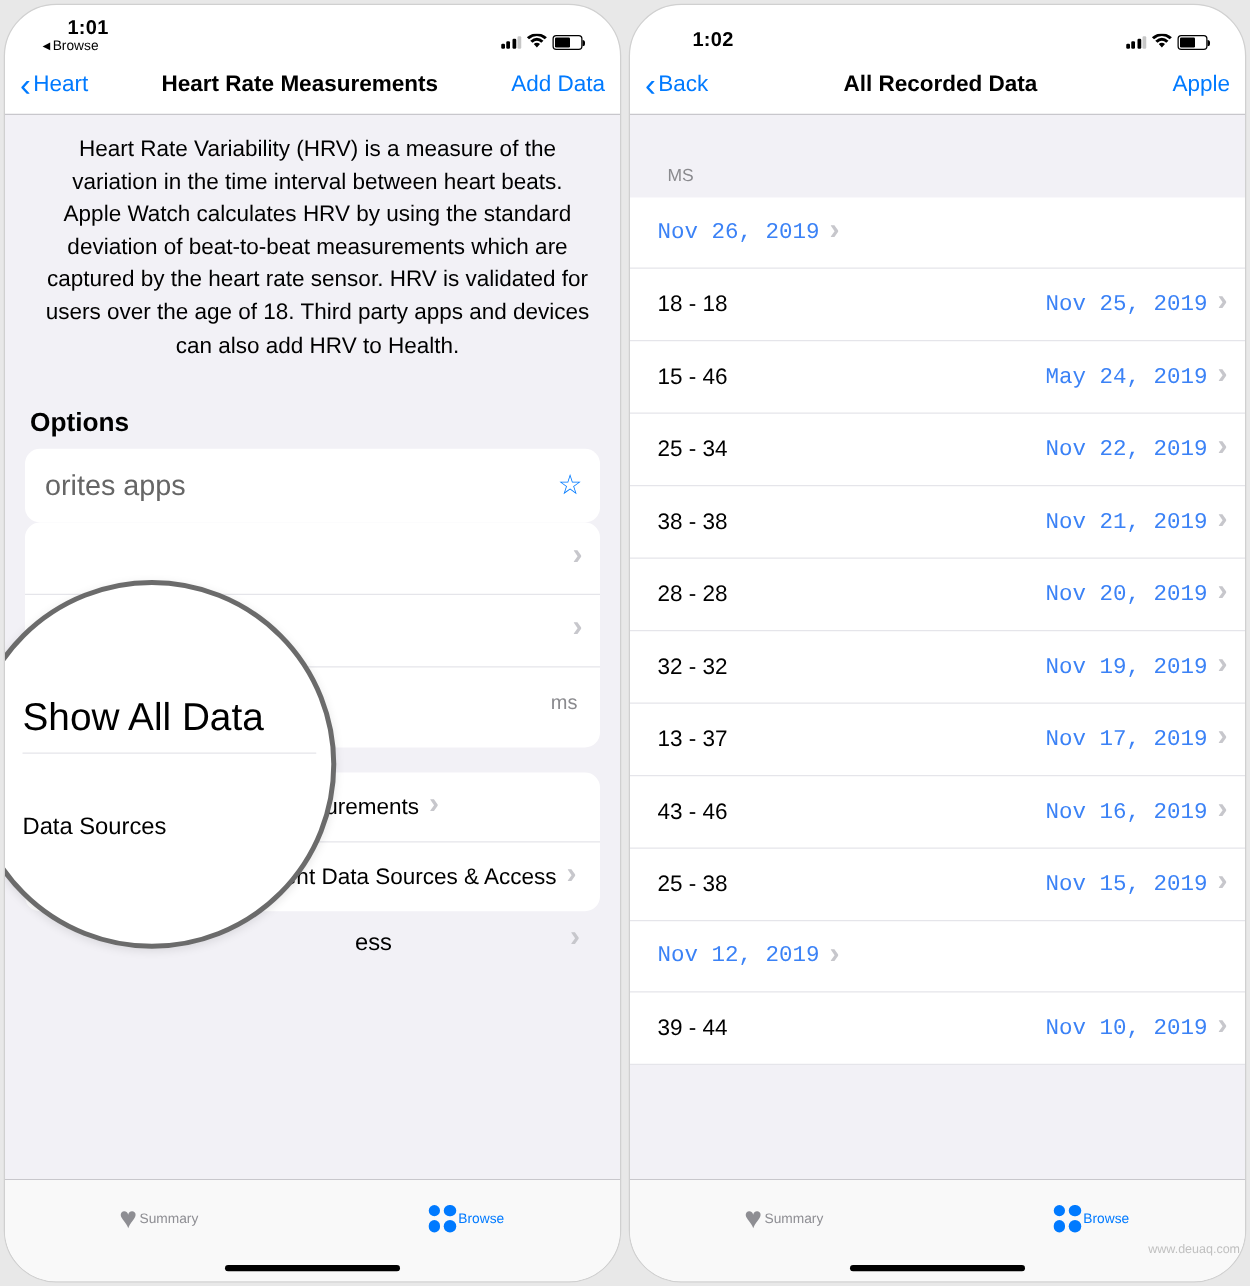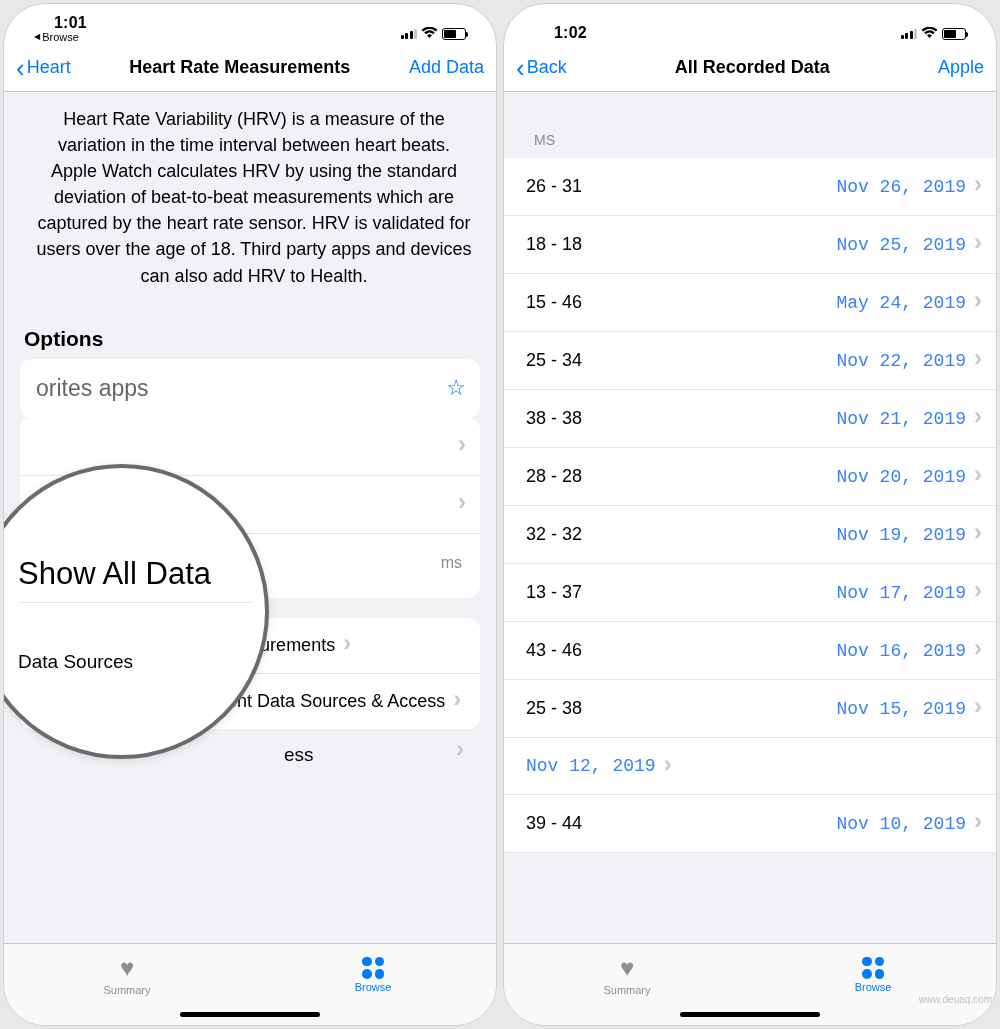--- a/index.html
+++ b/index.html
@@ -106,21 +106,21 @@
 
 
 .tabbar {
   height: 82px;
   border-top: 0.5px solid #c8c7cc;
   display: flex;
   background: #f9f9f9;
   padding-bottom: 20px;
 }
 .tab {
-  flex: 1; display: flex; flex-direction: column; align-items: center; justify-content: center;
+  flex: 1; display: flex; flex-direction: row; align-items: center; justify-content: center;
   gap: 2px; font-size: 11px; color: #8e8e93; cursor: pointer;
 }
 .tab.active { color: #007aff; }
 .tab-icon { font-size: 24px; }
 .heart-icon::before { content: "♥"; font-size: 24px; }
 .grid-icon {
   width: 22px; height: 22px; display: grid; grid-template-columns: 1fr 1fr; grid-template-rows: 1fr 1fr; gap: 3px;
 }
 .grid-icon span { background: currentColor; border-radius: 5px; }
 .home-indicator {
@@ -281,21 +281,20 @@
       <span>Back</span>
     </div>
     <div class="nav-title">All Recorded Data</div>
     <div class="nav-action">Apple</div>
   </div>
 
   <div class="content">
     <div class="list-header">MS</div>
     <div class="data-list" id="data-list">
         <div class="data-row">
-          <span class="data-value">26 - 31</span>
           <span class="data-date">Nov 26, 2019</span>
           <span class="chevron"></span>
         </div>
         <div class="data-row">
           <span class="data-value">18 - 18</span>
           <span class="data-date">Nov 25, 2019</span>
           <span class="chevron"></span>
         </div>
         <div class="data-row">
           <span class="data-value">15 - 46</span>

